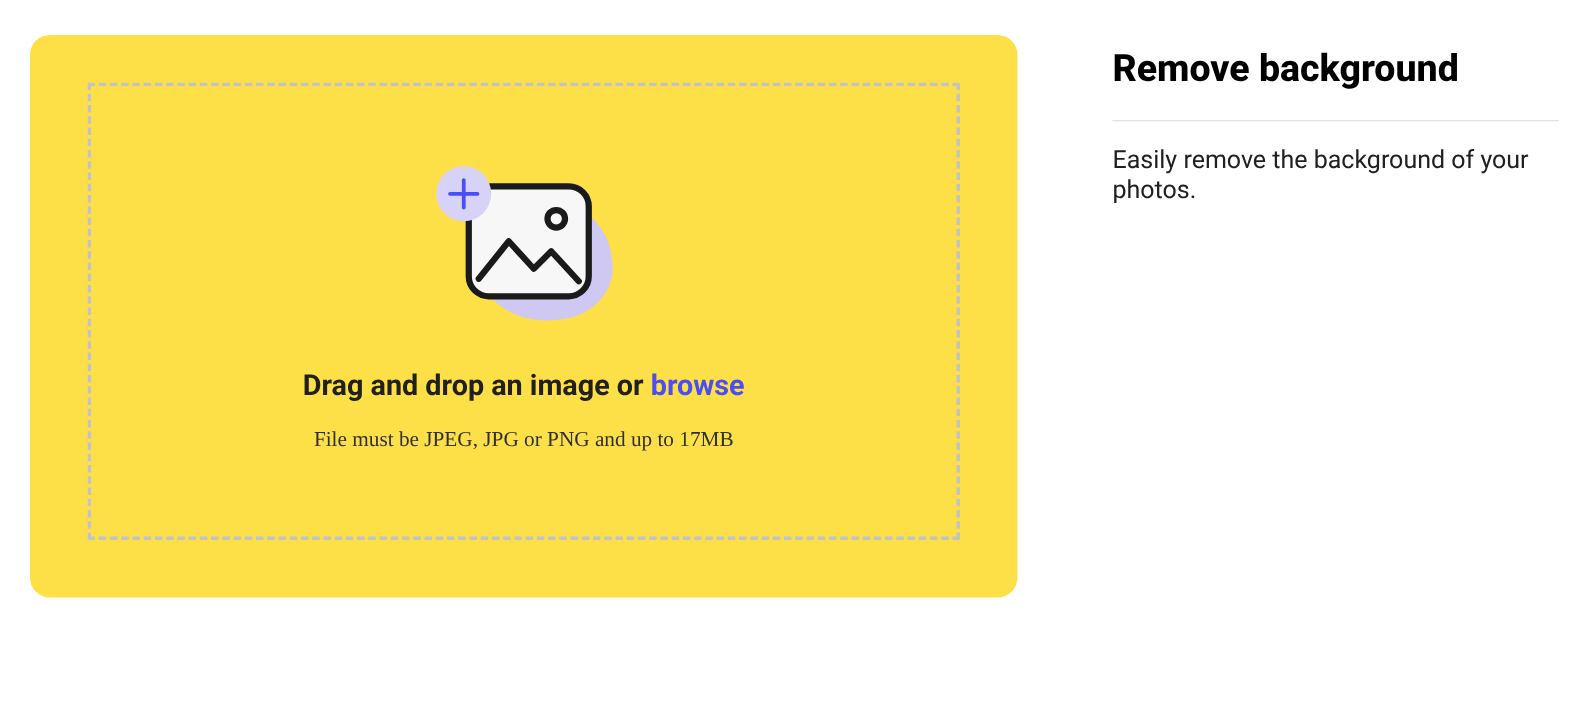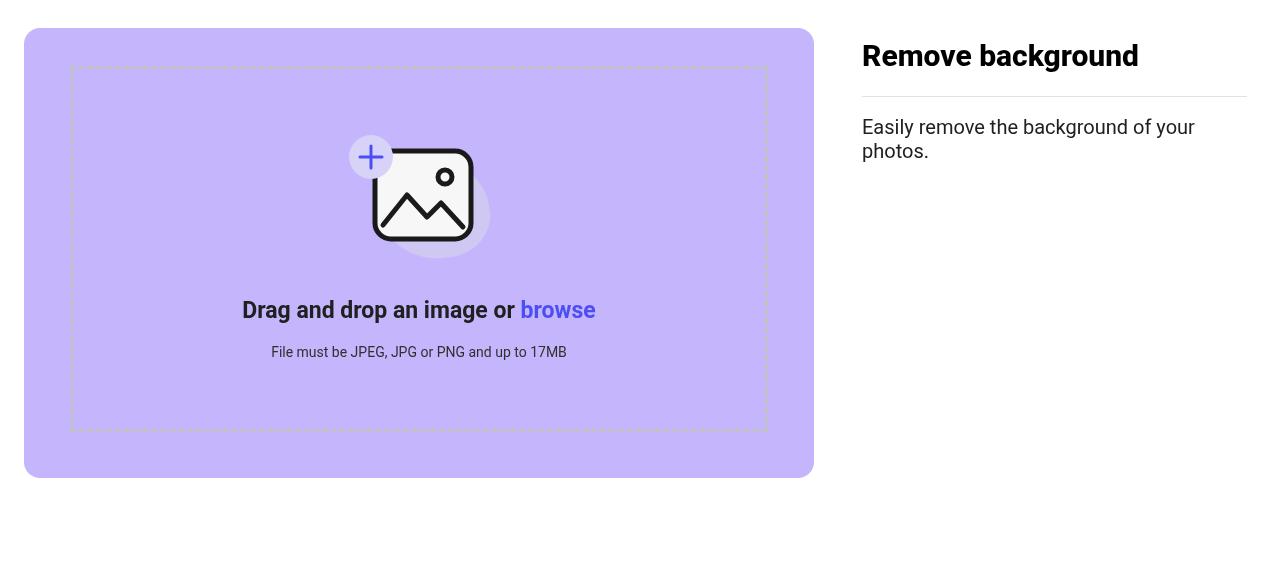--- a/index.html
+++ b/index.html
@@ -13,21 +13,21 @@
       width: 1271px;
       height: 564px;
       display: flex;
       padding: 28px 24px 0 24px;
       gap: 48px;
     }
     .left-panel {
       flex: 0 0 790px;
     }
     .dropzone-outer {
-      background: #c4b5fd;
+      background: #fde047;
       border-radius: 16px;
       padding: 38px 46px 46px 46px;
       height: 450px;
       display: flex;
     }
     .dropzone-inner {
       border: 3px dashed #c3c3c3;
       border-radius: 2px;
       flex: 1;
       display: flex;
@@ -76,26 +76,28 @@
     .drag-text {
       font-size: 23px;
       font-weight: 700;
       color: #202020;
     }
     .browse-link {
       color: #4b4ef5;
     }
     .file-hint {
       margin-top: 20px;
-      font-size: 14px;
+      font-size: 17px;
       color: #303030;
+      font-family: Liberation Serif, serif;
     }
     .right-panel {
       flex: 1;
       padding-top: 10px;
+      margin-left: 28px;
     }
     .page-title {
       font-size: 30px;
       font-weight: 800;
       color: #000;
       line-height: 1.2;
     }
     .title-divider {
       border: none;
       border-top: 1px solid #e2e2e2;

